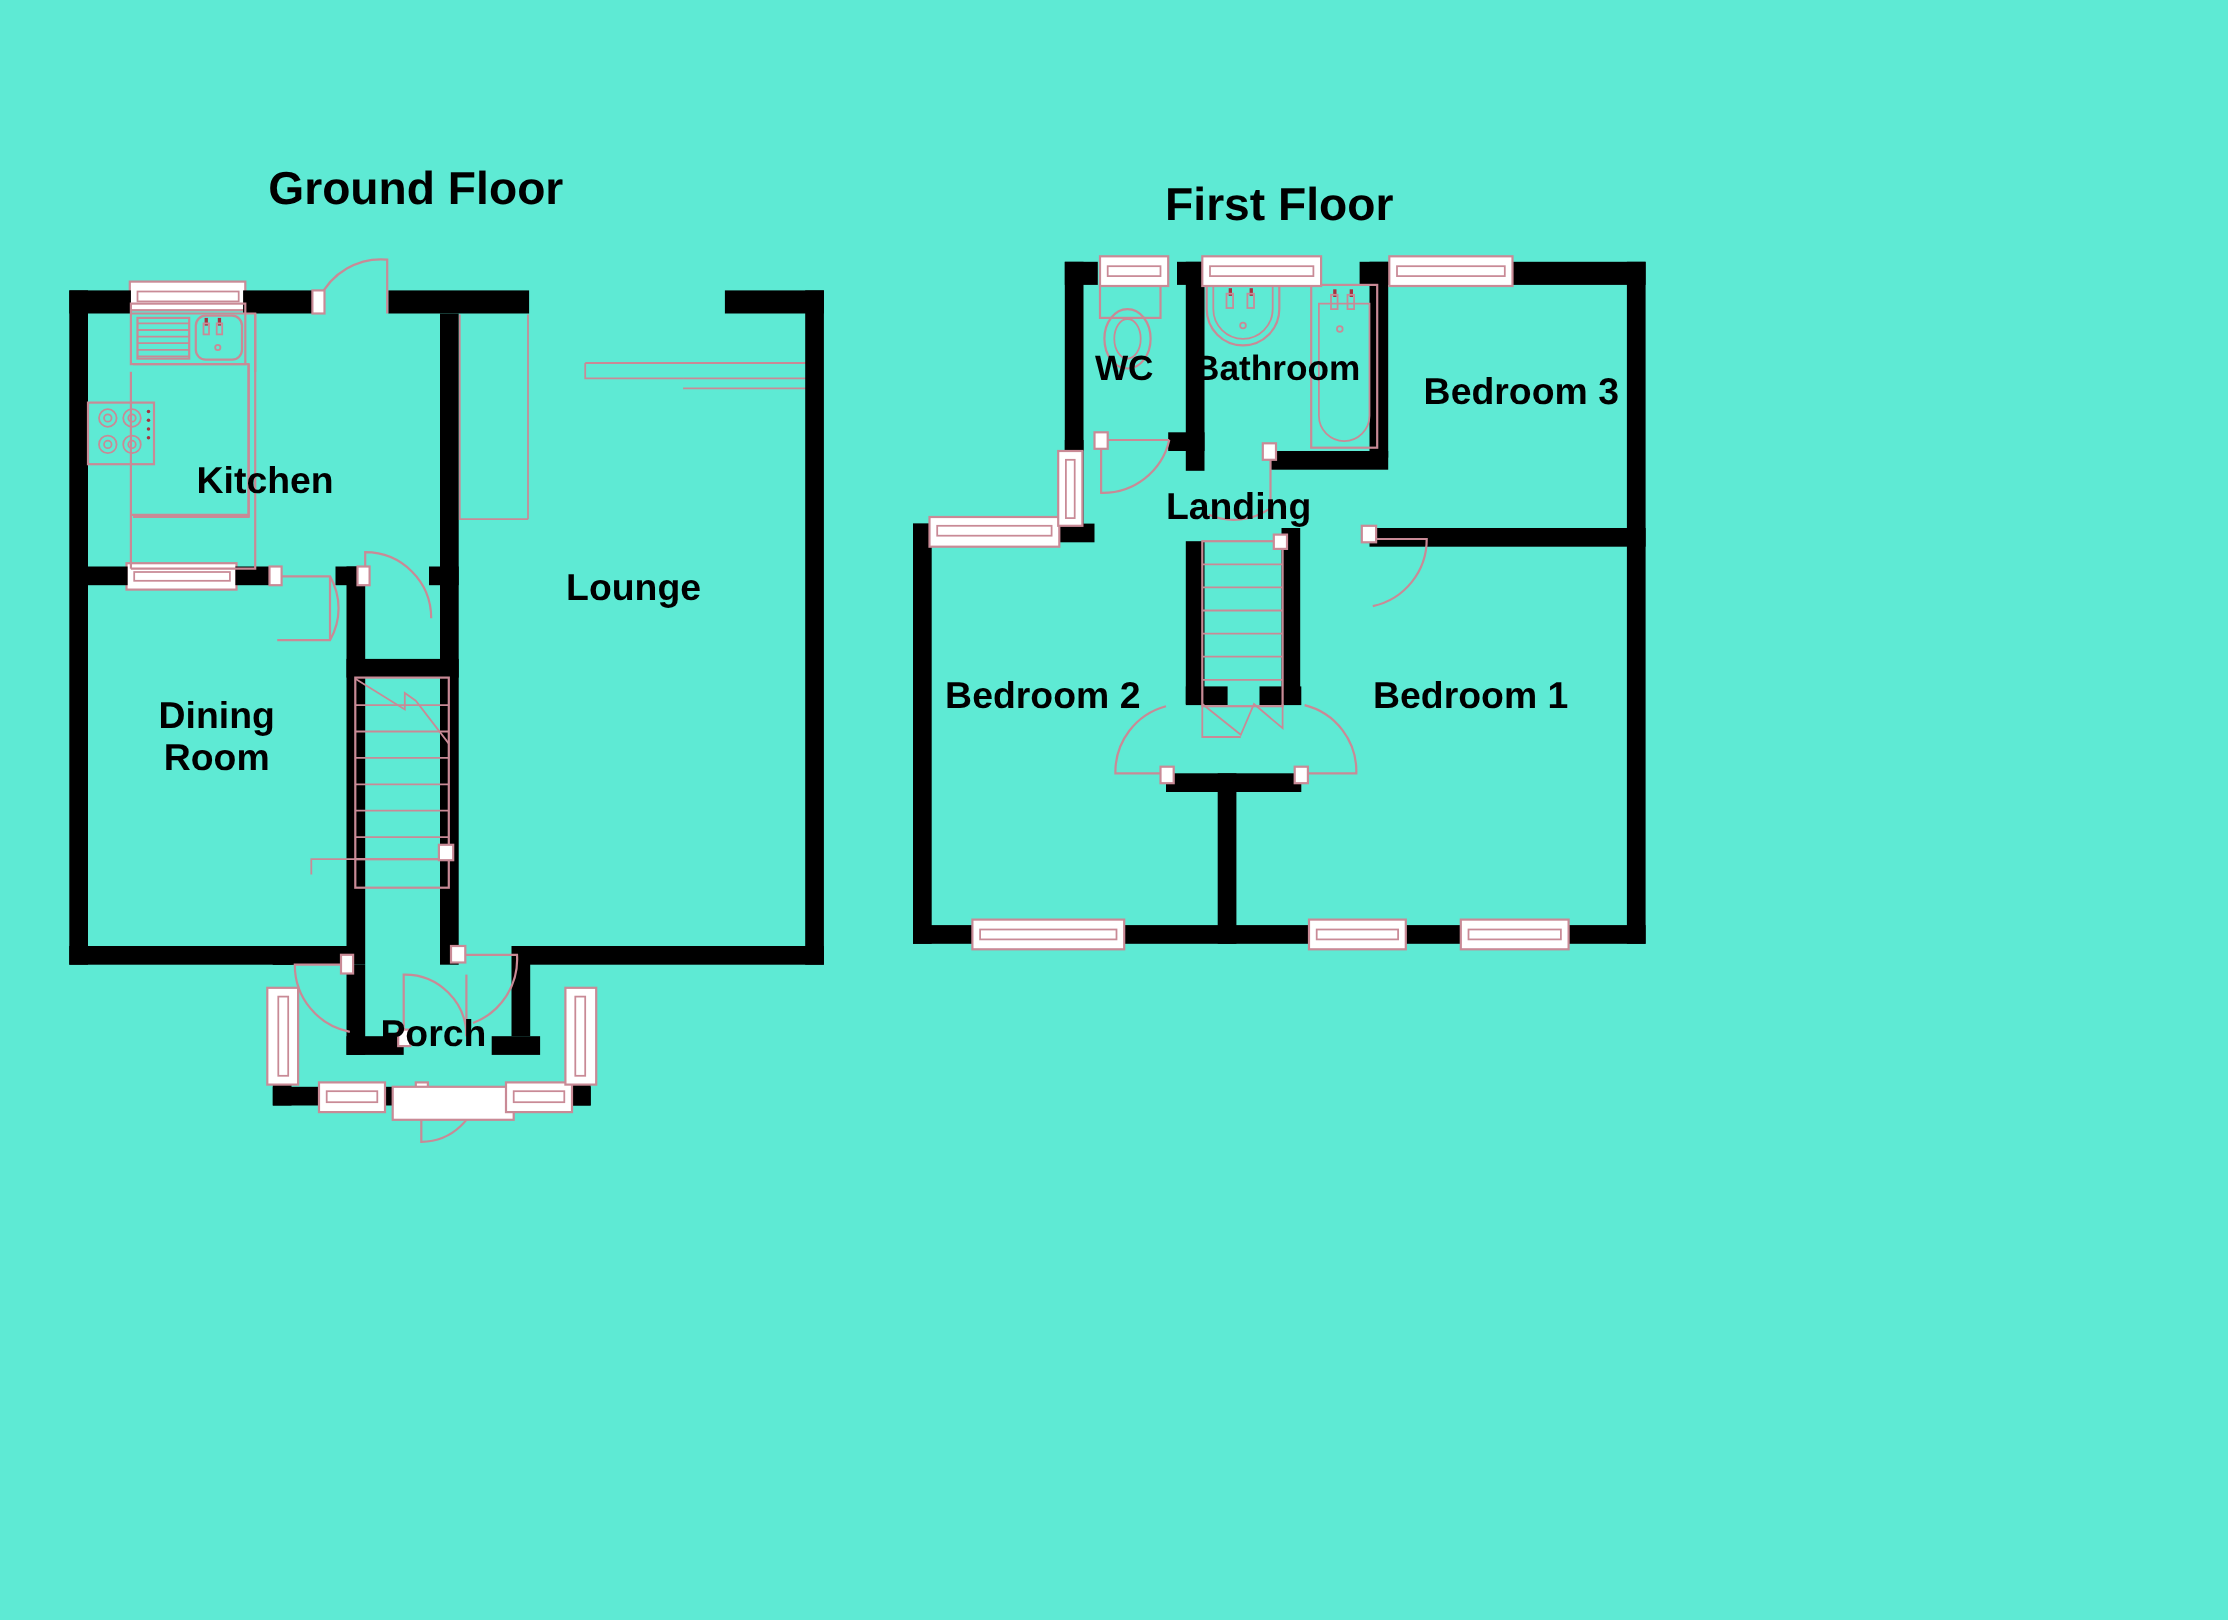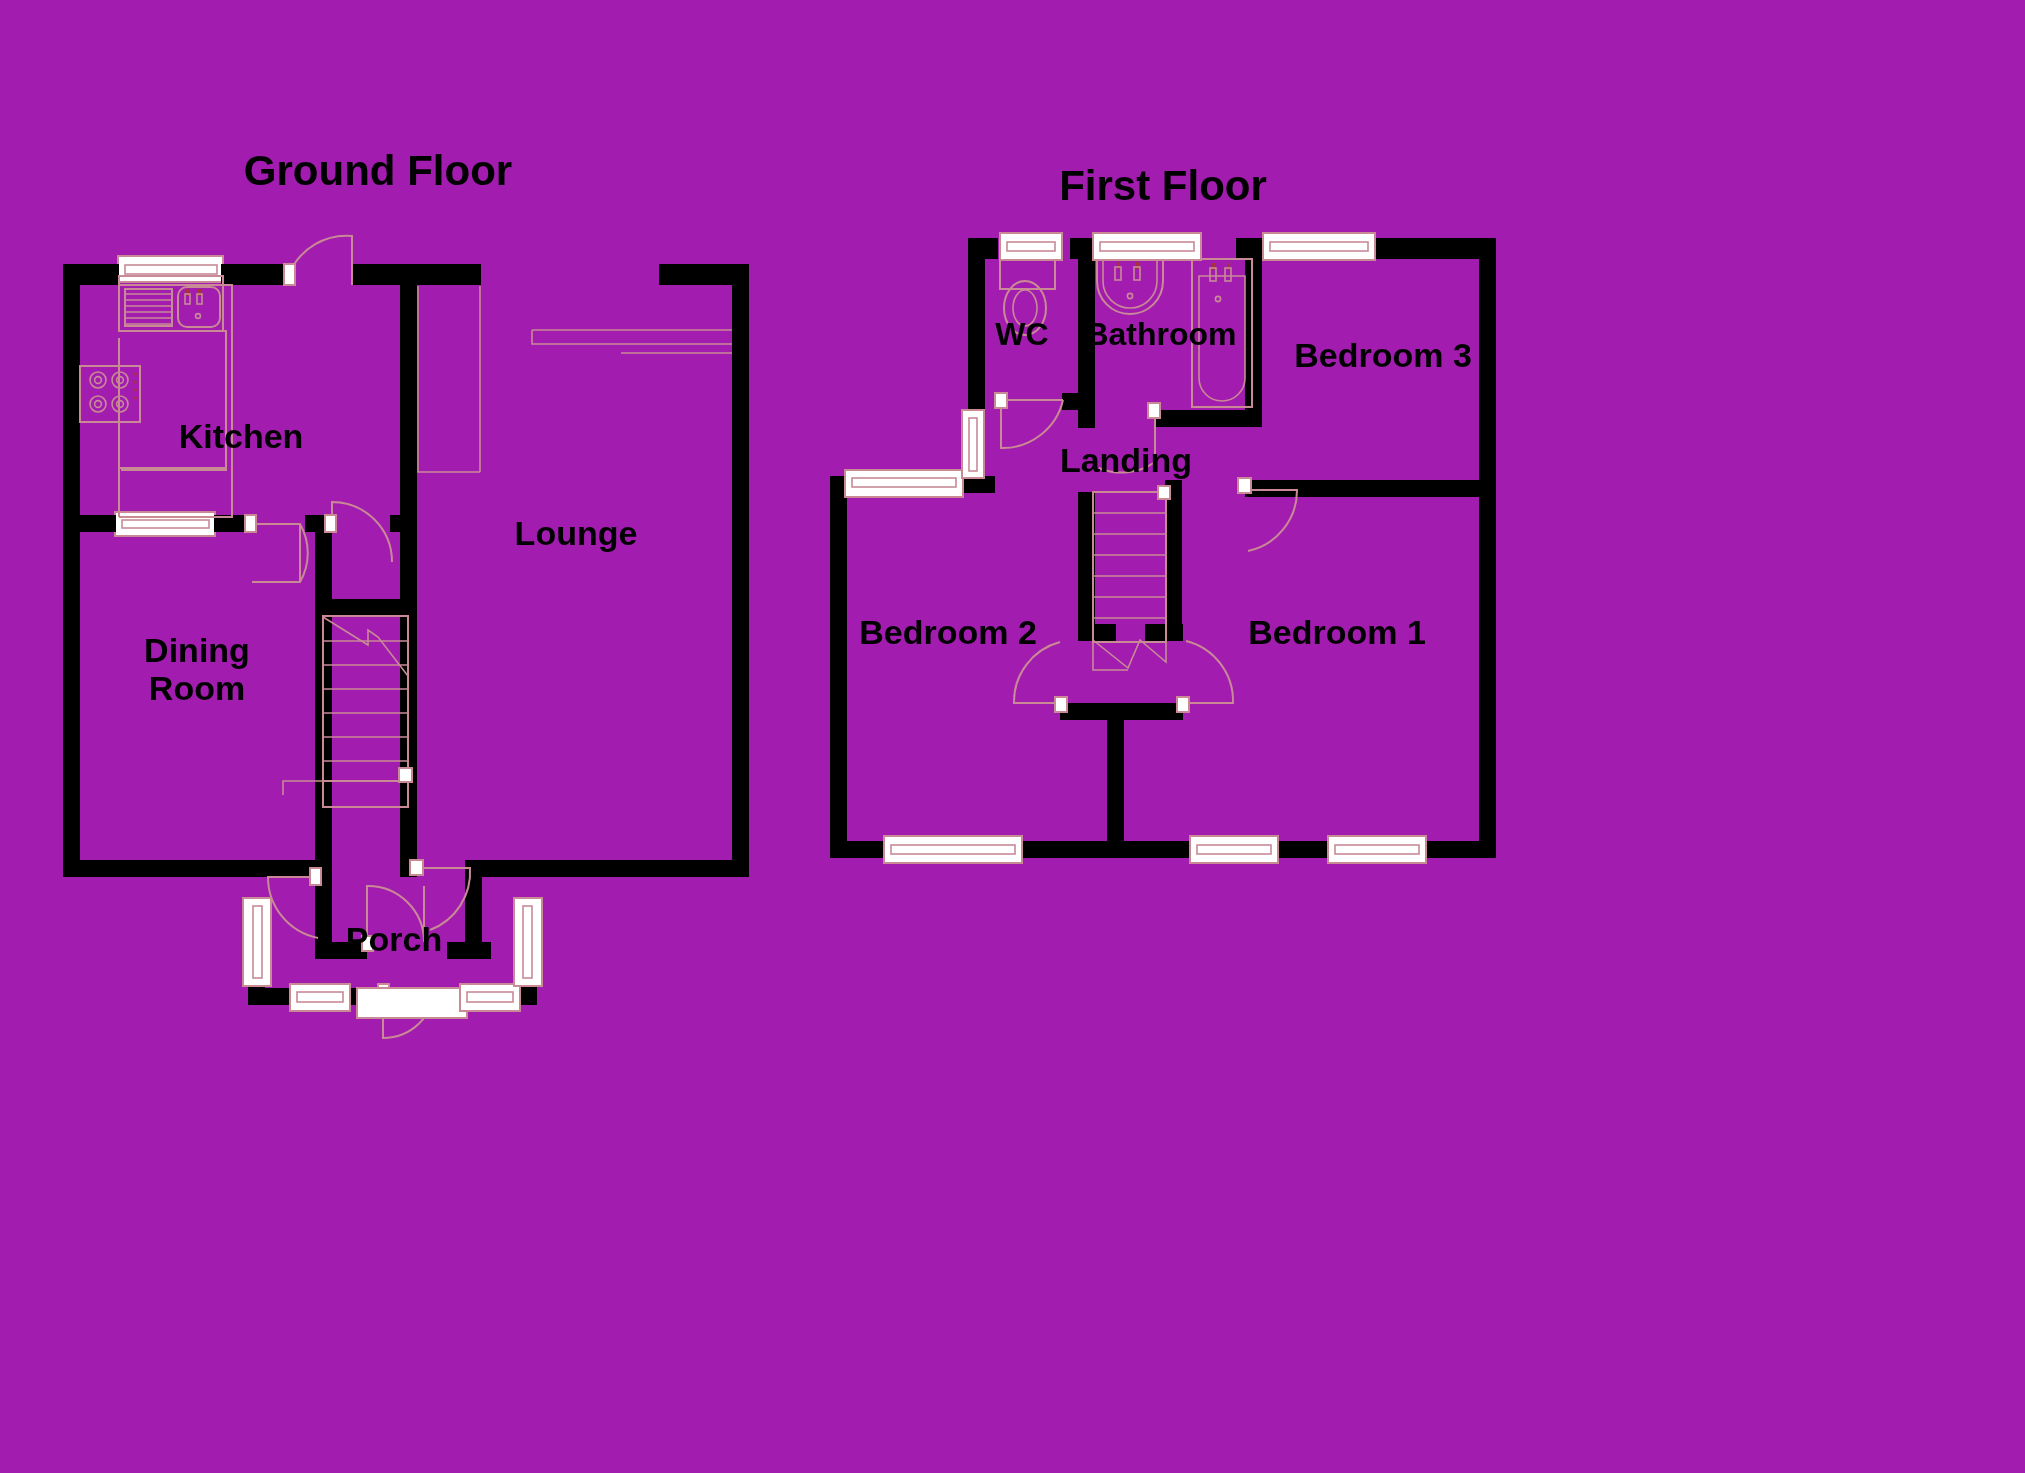--- a/index.html
+++ b/index.html
@@ -11,21 +11,21 @@
   body {
     width: 2025px;
     height: 1473px;
     overflow: hidden;
     font-family: "Liberation Sans", sans-serif;
   }
   #plan-root {
     position: relative;
     width: 2025px;
     height: 1473px;
-    background: #a21caf;
+    background: #5eead4;
   }
   svg.floorplan {
     position: absolute;
     left: 0;
     top: 0;
     width: 2025px;
     height: 1473px;
     display: block;
   }
   .floor-title {

